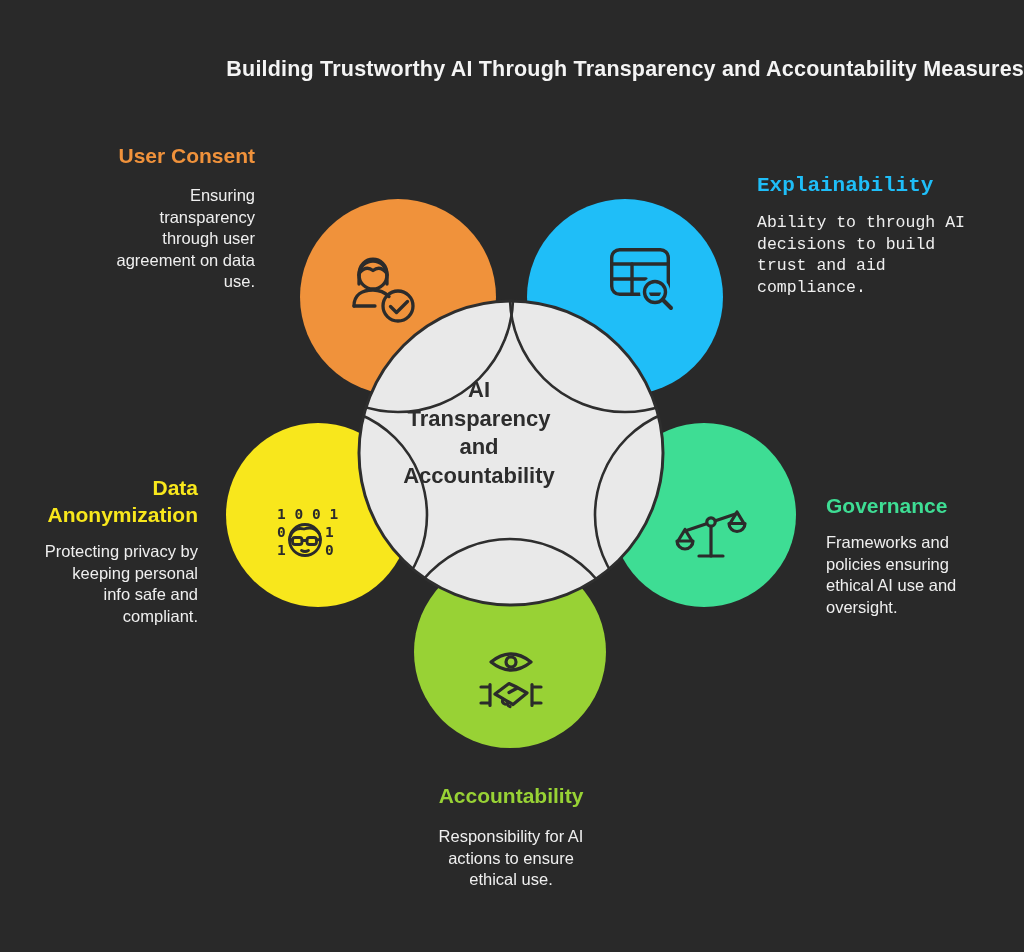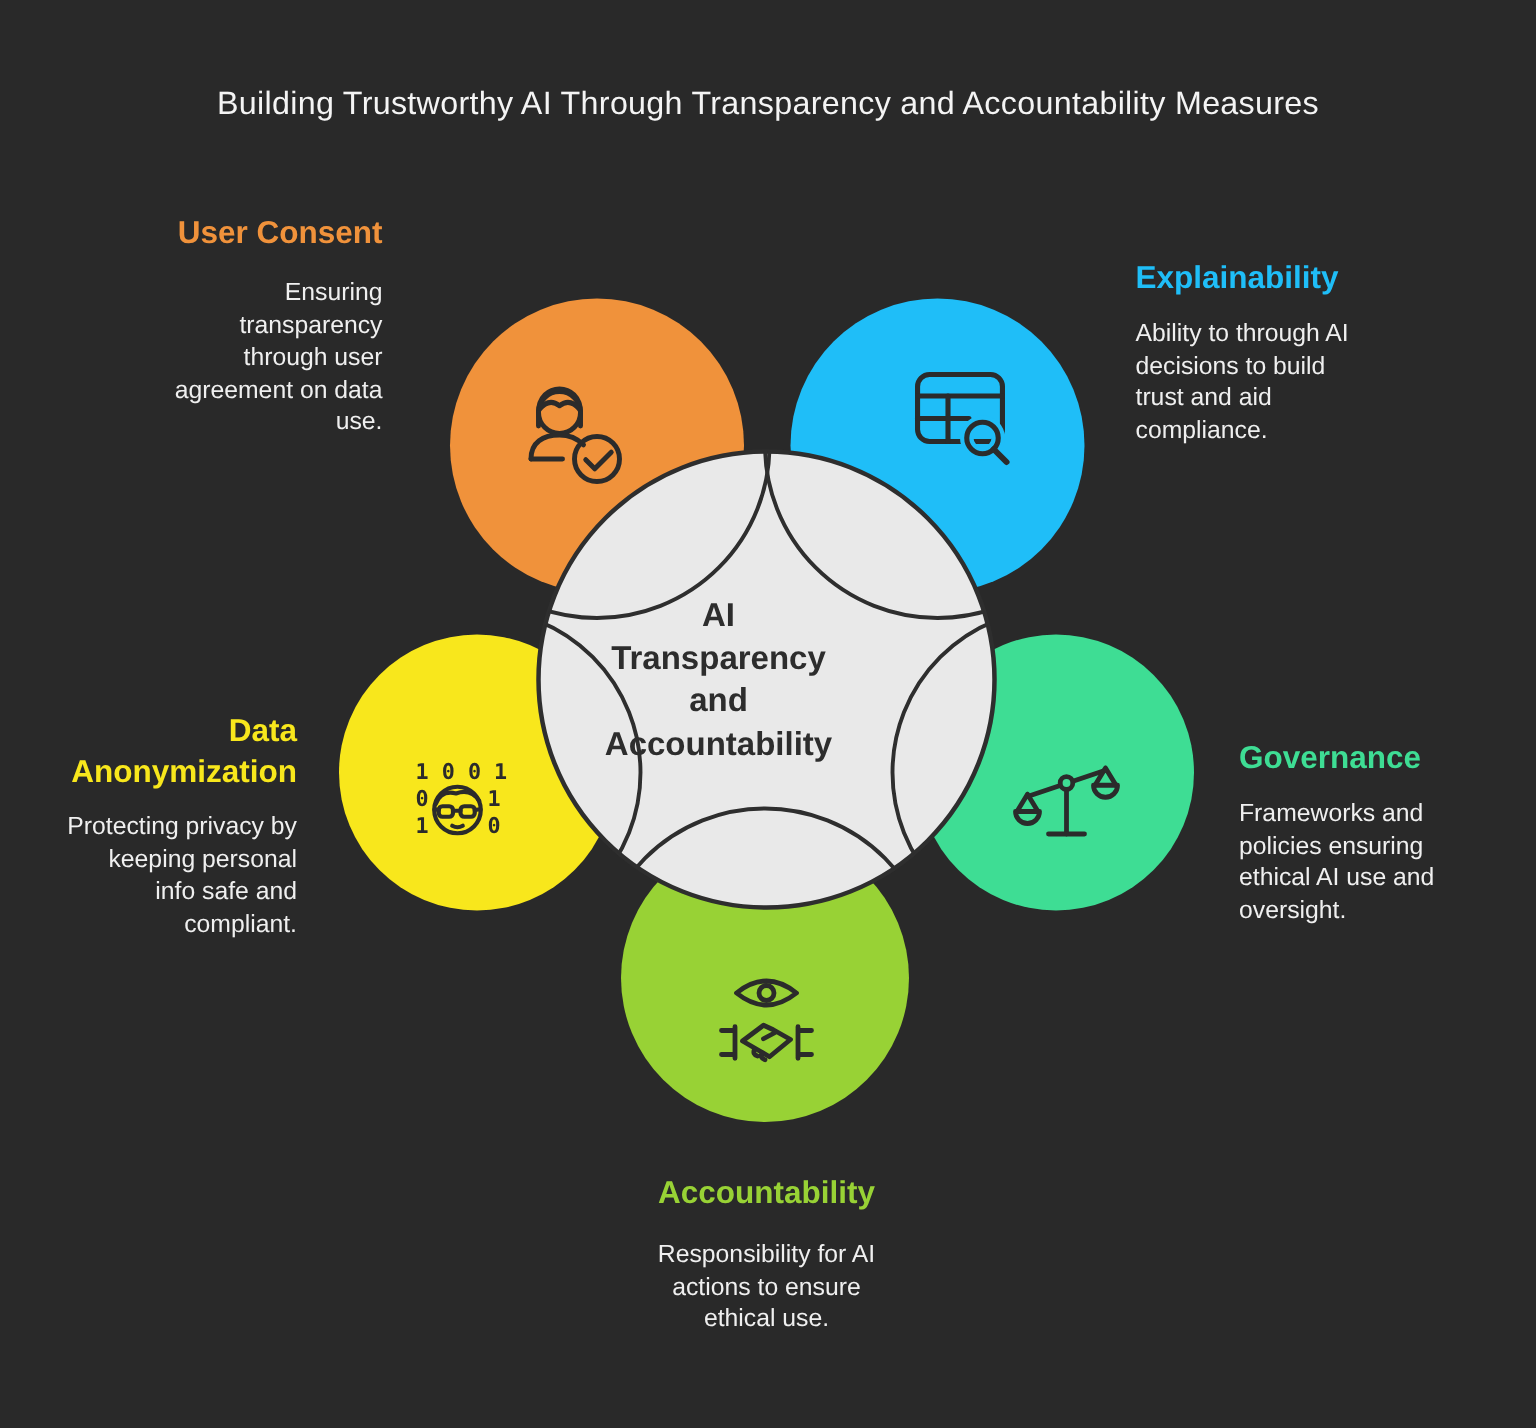--- a/index.html
+++ b/index.html
@@ -1,34 +1,34 @@
 <!DOCTYPE html>
 <html><head>
 <meta charset="utf-8">
 <style>
   html,body{margin:0;padding:0;background:#292929;}
   .canvas{position:relative;width:1024px;height:952px;margin:0 auto;background:#292929;
           font-family:"Liberation Sans",sans-serif;overflow:hidden;}
   .diagram{position:absolute;left:0;top:0;}
-  .title{position:absolute;top:57px;left:0;width:100%;text-align:center;
-         color:#F4F4F4;font-size:21.5px;font-weight:400;letter-spacing:.2px;}
+  .title{position:absolute;top:57px;left:0;width:100%;text-align:right;
+         color:#F4F4F4;font-size:21.5px;font-weight:700;letter-spacing:.2px;}
   .section{position:absolute;}
   .section h2{margin:0;font-size:21px;font-weight:700;line-height:27px;white-space:pre-line;}
   .section .desc{margin-top:13px;font-size:16.5px;line-height:21.6px;color:#EFEFEF;white-space:pre-line;}
   .align-right{text-align:right;}
   .align-left{text-align:left;}
   .align-center{text-align:center;}
   #sec-user-consent{top:142px;right:769px;width:260px;}
   #sec-user-consent .desc{margin-top:16px;}
-  #sec-explainability{top:172px;left:757px;width:250px;}
+  #sec-explainability{top:172px;left:757px;width:250px;font-family:Liberation Mono, monospace;}
   #sec-data-anonymization{top:474px;right:826px;width:260px;}
   #sec-governance{top:492px;left:826px;width:220px;}
   #sec-accountability{top:782px;left:311px;width:400px;}
   #sec-accountability .desc{margin-top:17px;}
-  .center-label{position:absolute;top:396px;left:361px;width:236px;text-align:center;
+  .center-label{position:absolute;top:376px;left:361px;width:236px;text-align:center;
                 font-size:22px;font-weight:700;line-height:28.5px;color:#2D2D2D;white-space:pre-line;}
   .icon-digit{font-family:"DejaVu Sans Mono",monospace;font-weight:bold;font-size:14.5px;}
 </style>
 </head>
 <body>
 
 <div class="canvas">
 
   <svg class="diagram" width="1024" height="952" viewBox="0 0 1024 952" aria-hidden="true">
     <defs>

